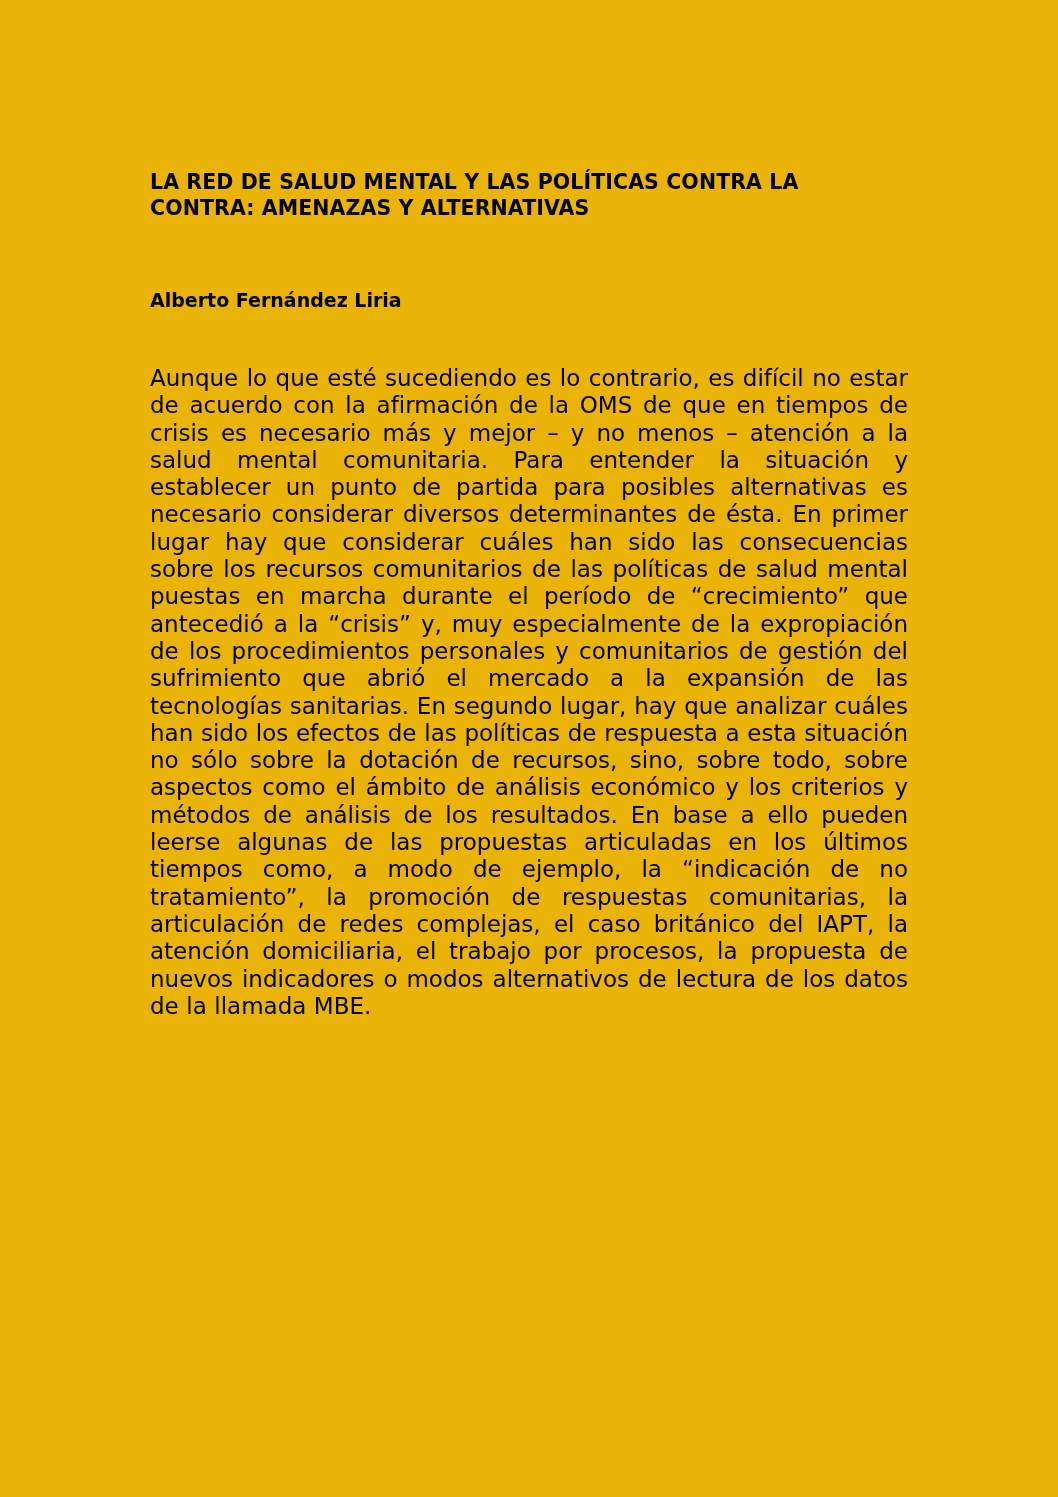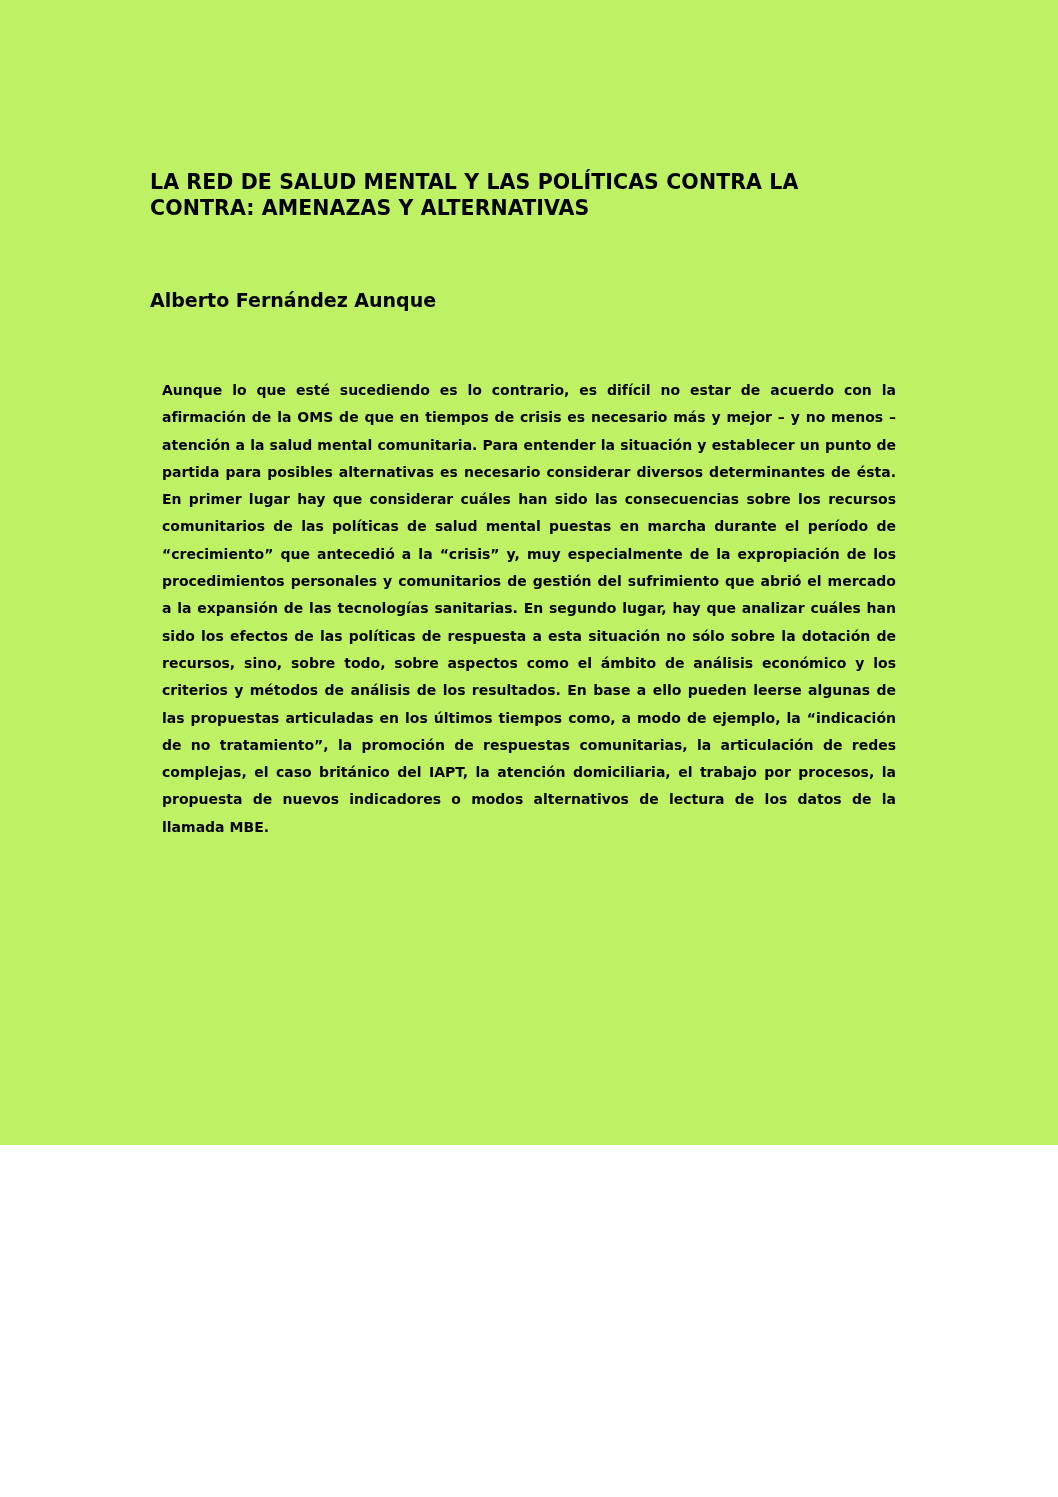--- a/index.html
+++ b/index.html
@@ -5,22 +5,22 @@
 <style>
   html, body {
     margin: 0;
     padding: 0;
     background: #ffffff;
   }
 
   .page {
     position: relative;
     width: 1058px;
-    height: 1145px;
-    background: #bef264;
+    height: 1497px;
+    background: #eab308;
     margin: 0 auto;
     overflow: hidden;
     box-sizing: border-box;
   }
 
   .content {
     position: absolute;
     left: 150px;
     top: 170px;
     width: 758px;
@@ -47,42 +47,42 @@
     font-weight: bold;
     font-size: 19px;
     line-height: 24px;
     color: #000000;
     margin: 0;
     padding-top: 67px;
   }
 
   .body-copy {
     font-family: "DejaVu Sans", "Liberation Sans", sans-serif;
-    font-weight: bold;
-    font-size: 14px;
+    font-weight: normal;
+    font-size: 23px;
     line-height: 27.3px;
     color: #000000;
-    margin: 12px;
+    margin: 0;
     padding-top: 53px;
     text-align: justify;
     text-justify: inter-word;
     -webkit-hyphens: none;
     hyphens: none;
     word-spacing: 0.2px;
   }
 </style>
 </head>
 <body>
 
 <div class="page">
   <div class="content">
 
     <h1 class="doc-title">
       <span class="title-line">LA RED DE SALUD MENTAL Y LAS POLÍTICAS CONTRA LA</span>
       <span class="title-line">CONTRA: AMENAZAS Y ALTERNATIVAS</span>
     </h1>
 
-    <p class="author">Alberto Fernández Aunque</p>
+    <p class="author">Alberto Fernández Liria</p>
 
     <p class="body-copy">Aunque lo que esté sucediendo es lo contrario, es difícil no estar de acuerdo con la afirmación de la OMS de que en tiempos de crisis es necesario más y mejor – y no menos – atención a la salud mental comunitaria. Para entender la situación y establecer un punto de partida para posibles alternativas es necesario considerar diversos determinantes de ésta. En primer lugar hay que considerar cuáles han sido las consecuencias sobre los recursos comunitarios de las políticas de salud mental puestas en marcha durante el período de “crecimiento” que antecedió a la “crisis” y, muy especialmente de la expropiación de los procedimientos personales y comunitarios de gestión del sufrimiento que abrió el mercado a la expansión de las tecnologías sanitarias. En segundo lugar, hay que analizar cuáles han sido los efectos de las políticas de respuesta a esta situación no sólo sobre la dotación de recursos, sino, sobre todo, sobre aspectos como el ámbito de análisis económico y los criterios y métodos de análisis de los resultados. En base a ello pueden leerse algunas de las propuestas articuladas en los últimos tiempos como, a modo de ejemplo, la “indicación de no tratamiento”, la promoción de respuestas comunitarias, la articulación de redes complejas, el caso británico del IAPT, la atención domiciliaria, el trabajo por procesos, la propuesta de nuevos indicadores o modos alternativos de lectura de los datos de la llamada MBE.</p>
 
   </div>
 </div>
 
 </body></html>

